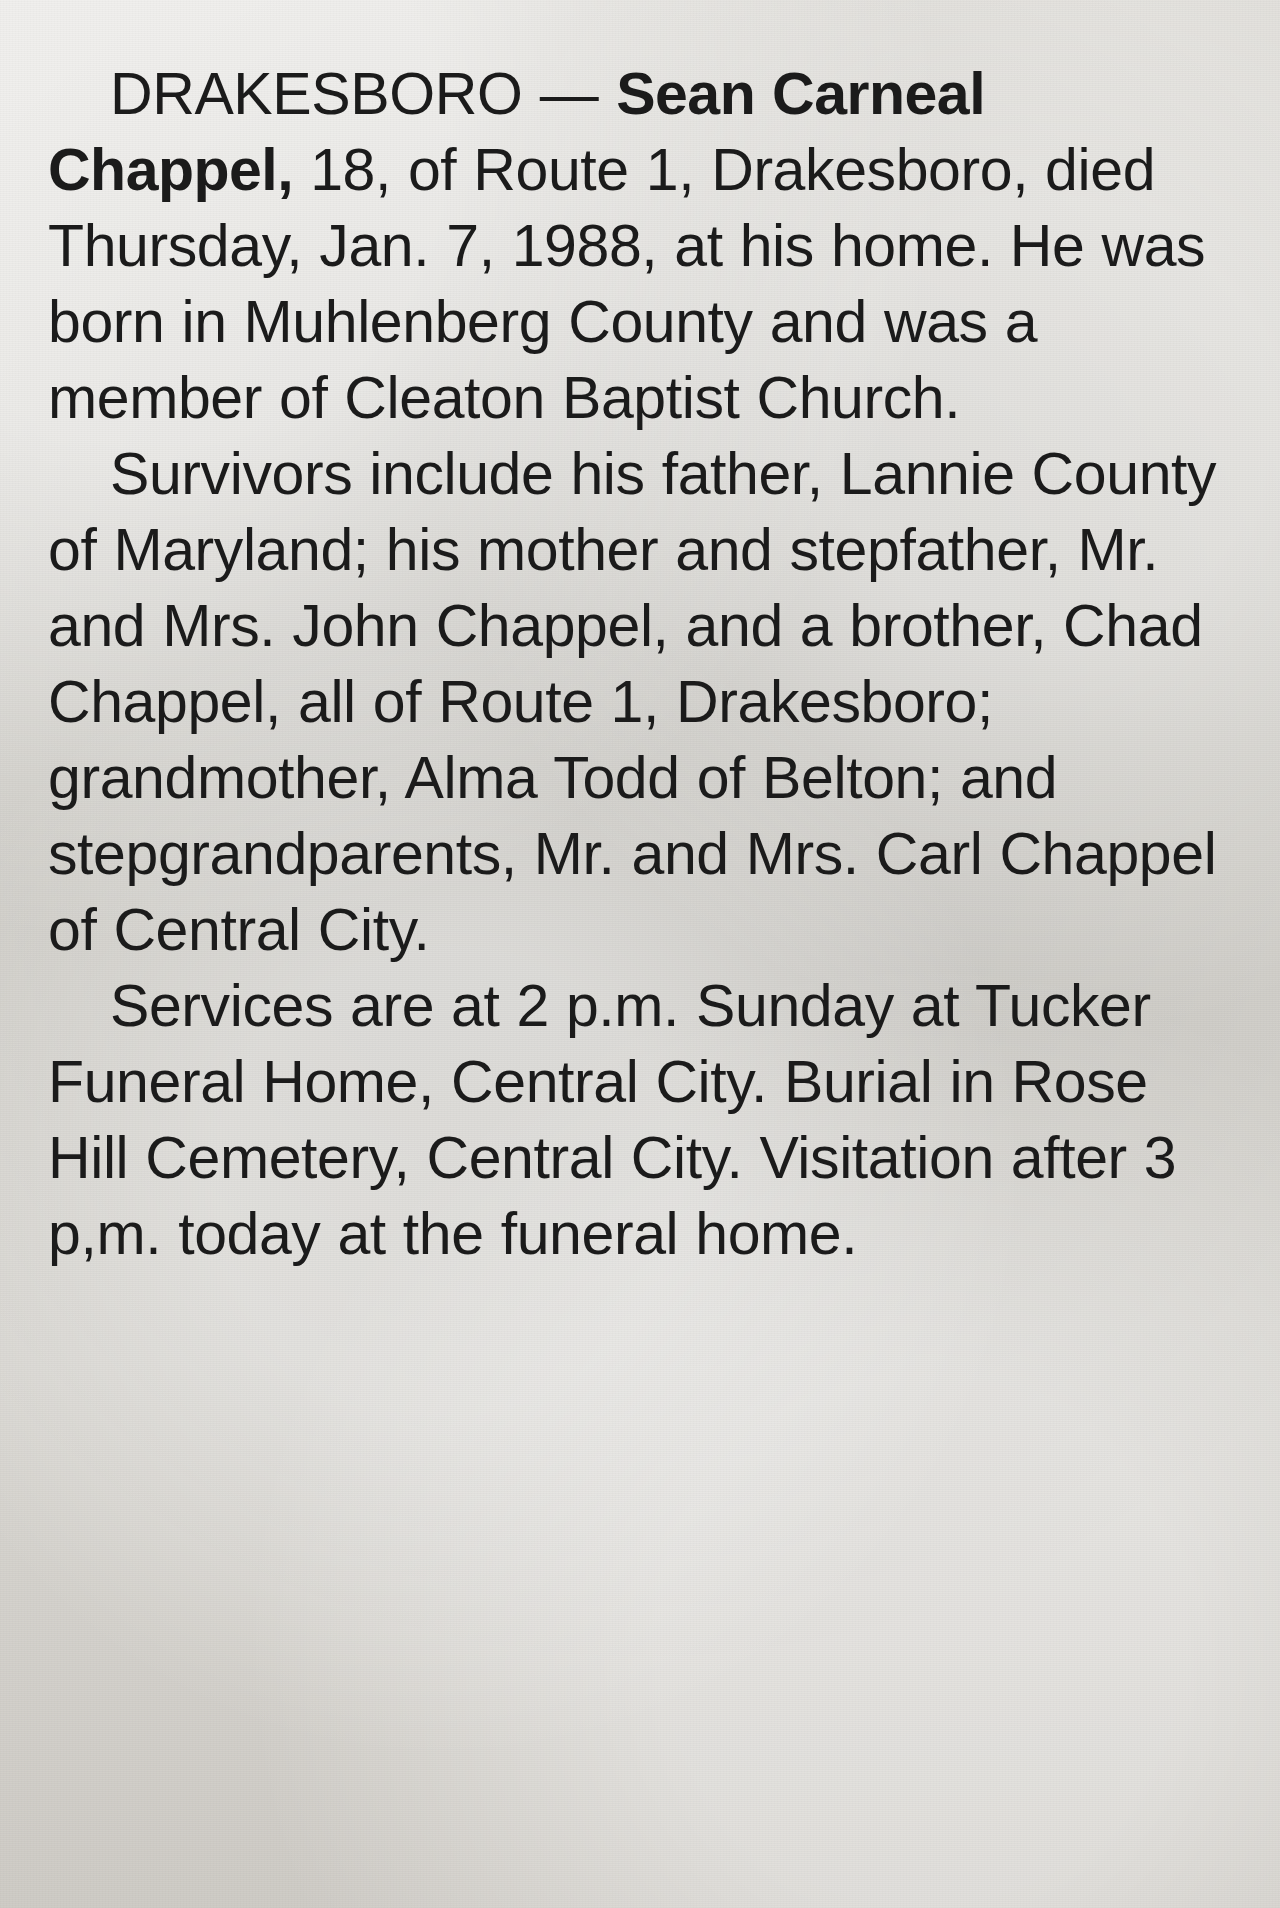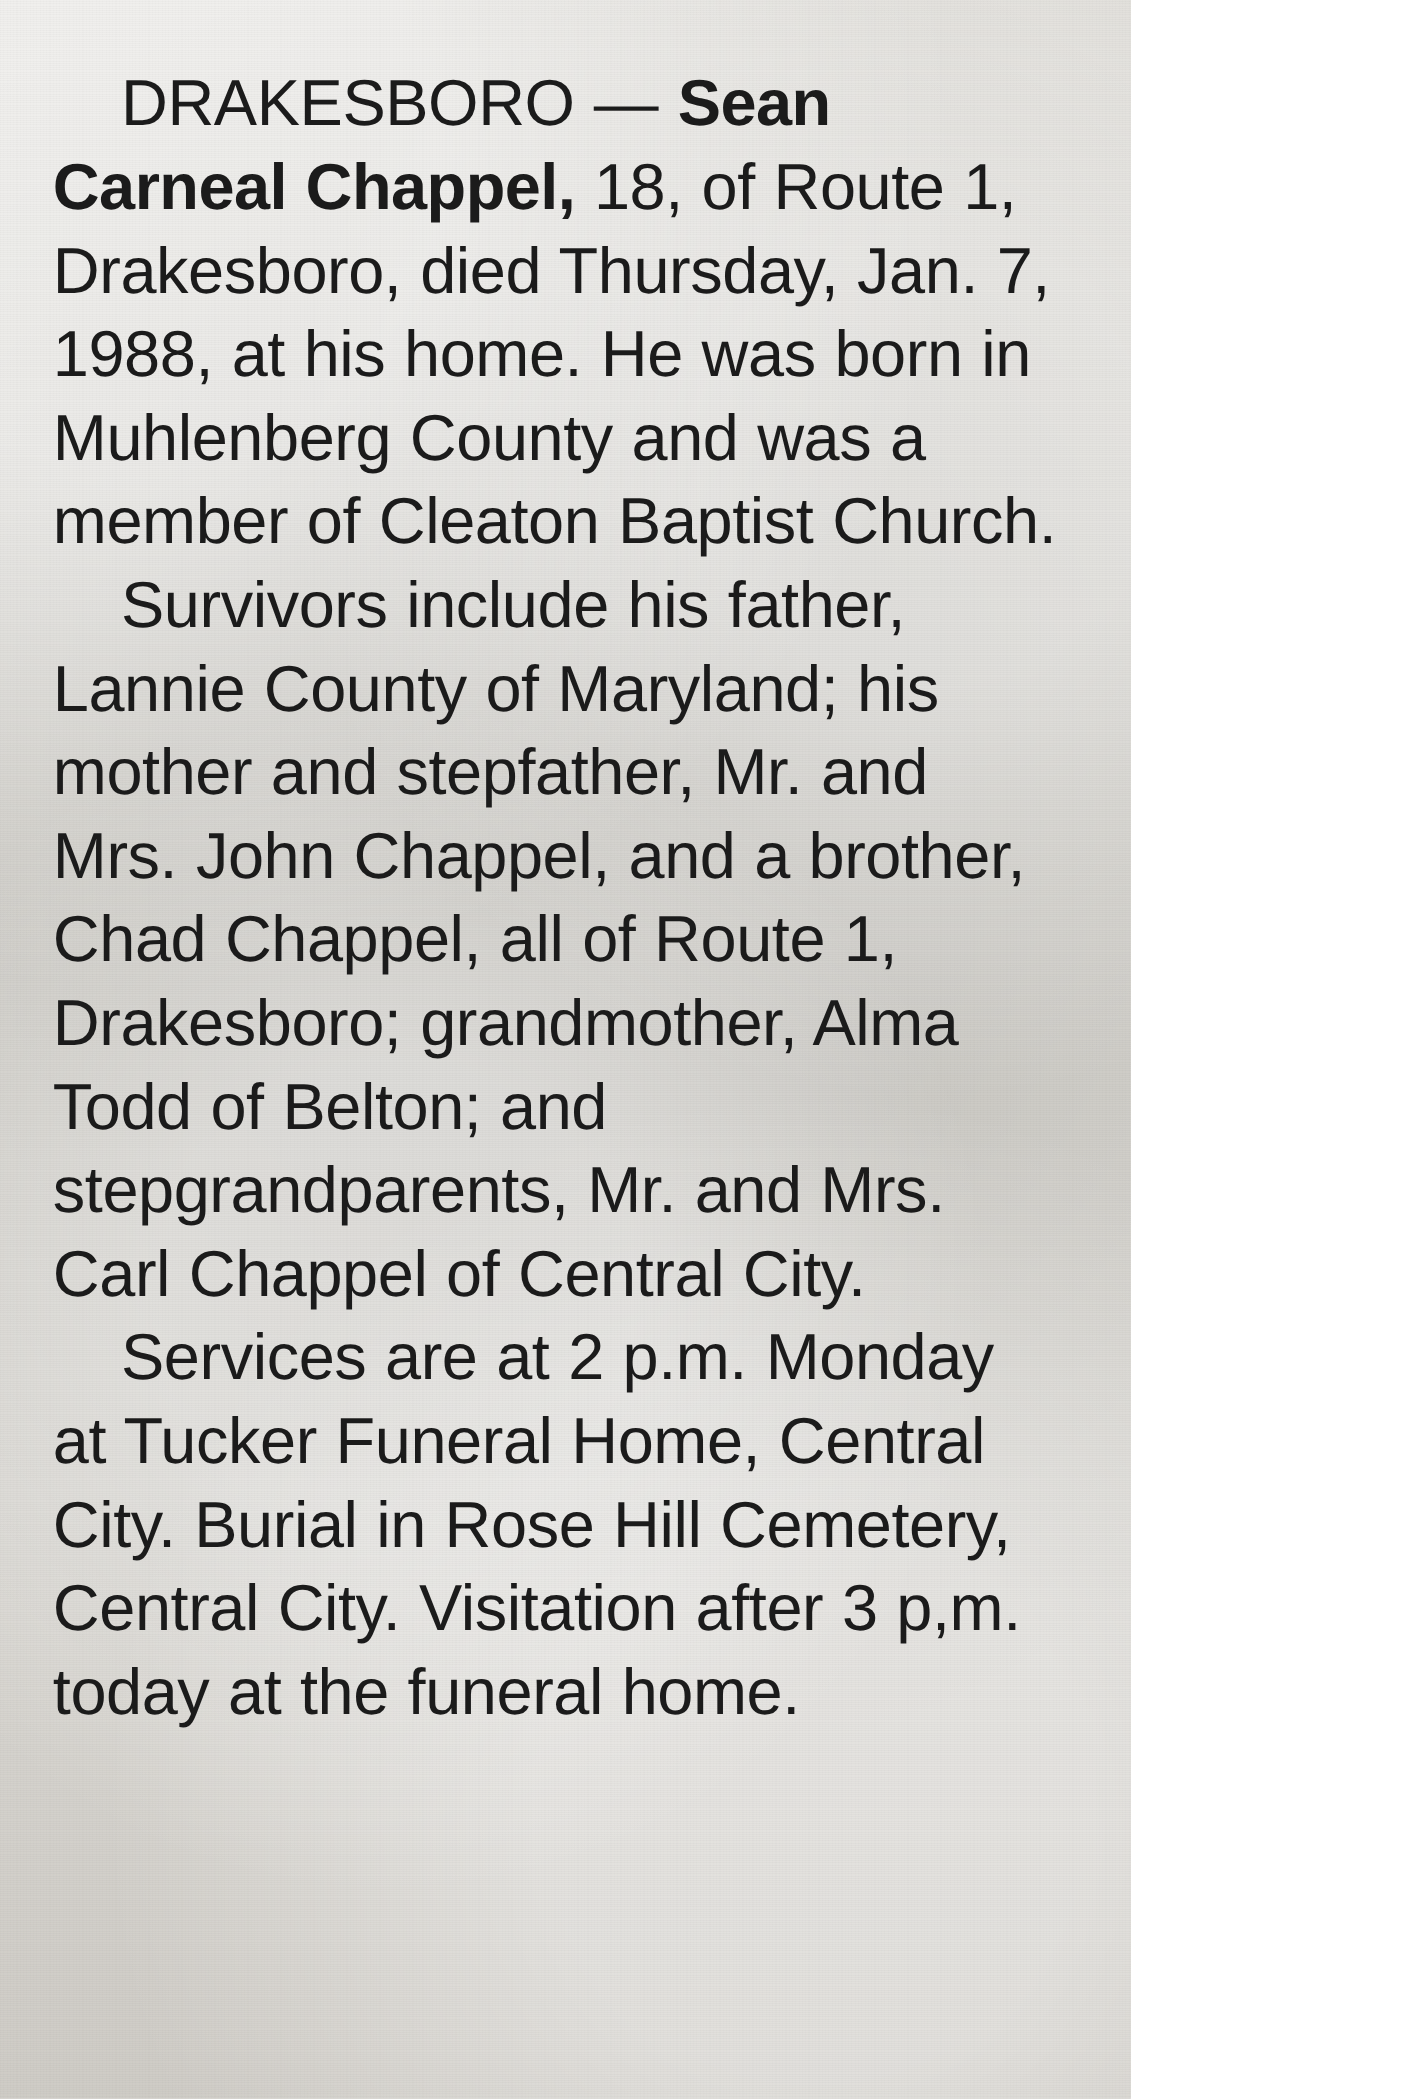--- a/index.html
+++ b/index.html
@@ -10,21 +10,21 @@
   body {
     width: 1280px;
     height: 1908px;
     overflow: hidden;
     font-family: "Liberation Sans", sans-serif;
   }
 
   
   .clipping {
     position: relative;
-    width: 1028px;
+    width: 1280px;
     height: 1908px;
     box-sizing: border-box;
     background-color: #d6d4cf;
     background-image:
       radial-gradient(circle at 12% 8%, rgba(255,255,255,0.55) 0 14%, rgba(255,255,255,0) 38%),
       radial-gradient(circle at 82% 22%, rgba(255,255,255,0.40) 0 12%, rgba(255,255,255,0) 34%),
       radial-gradient(circle at 35% 62%, rgba(255,255,255,0.35) 0 16%, rgba(255,255,255,0) 40%),
       radial-gradient(circle at 72% 86%, rgba(255,255,255,0.38) 0 14%, rgba(255,255,255,0) 36%),
       radial-gradient(circle at 50% 40%, rgba(0,0,0,0.05) 0 30%, rgba(0,0,0,0) 70%),
       linear-gradient(178deg, #dedcd7 0%, #d3d1cb 40%, #d8d6d1 70%, #cecbc5 100%);
@@ -76,16 +76,16 @@
 
 <div class="clipping">
   <div class="grain"></div>
 
   <div class="obit">
 
     <p class="para first"><span>DRAKESBORO</span><span class="dash"> — </span><span class="deceased-name">Sean Carneal Chappel,</span><span> 18, of Route 1, Drakesboro, died Thursday, Jan. 7, 1988, at his home. He was born in Muhlenberg County and was a member of Cleaton Baptist Church.</span></p>
 
     <p class="para">Survivors include his father, Lannie County of Maryland; his mother and stepfather, Mr. and Mrs. John Chappel, and a brother, Chad Chappel, all of Route 1, Drakesboro; grandmother, Alma Todd of Belton; and stepgrandparents, Mr. and Mrs. Carl Chappel of Central City.</p>
 
-    <p class="para">Services are at 2 p.m. Monday at Tucker Funeral Home, Central City. Burial in Rose Hill Cemetery, Central City. Visitation after 3 p,m. today at the funeral home.</p>
+    <p class="para">Services are at 2 p.m. Sunday at Tucker Funeral Home, Central City. Burial in Rose Hill Cemetery, Central City. Visitation after 3 p,m. today at the funeral home.</p>
 
   </div>
 </div>
 
 </body></html>

